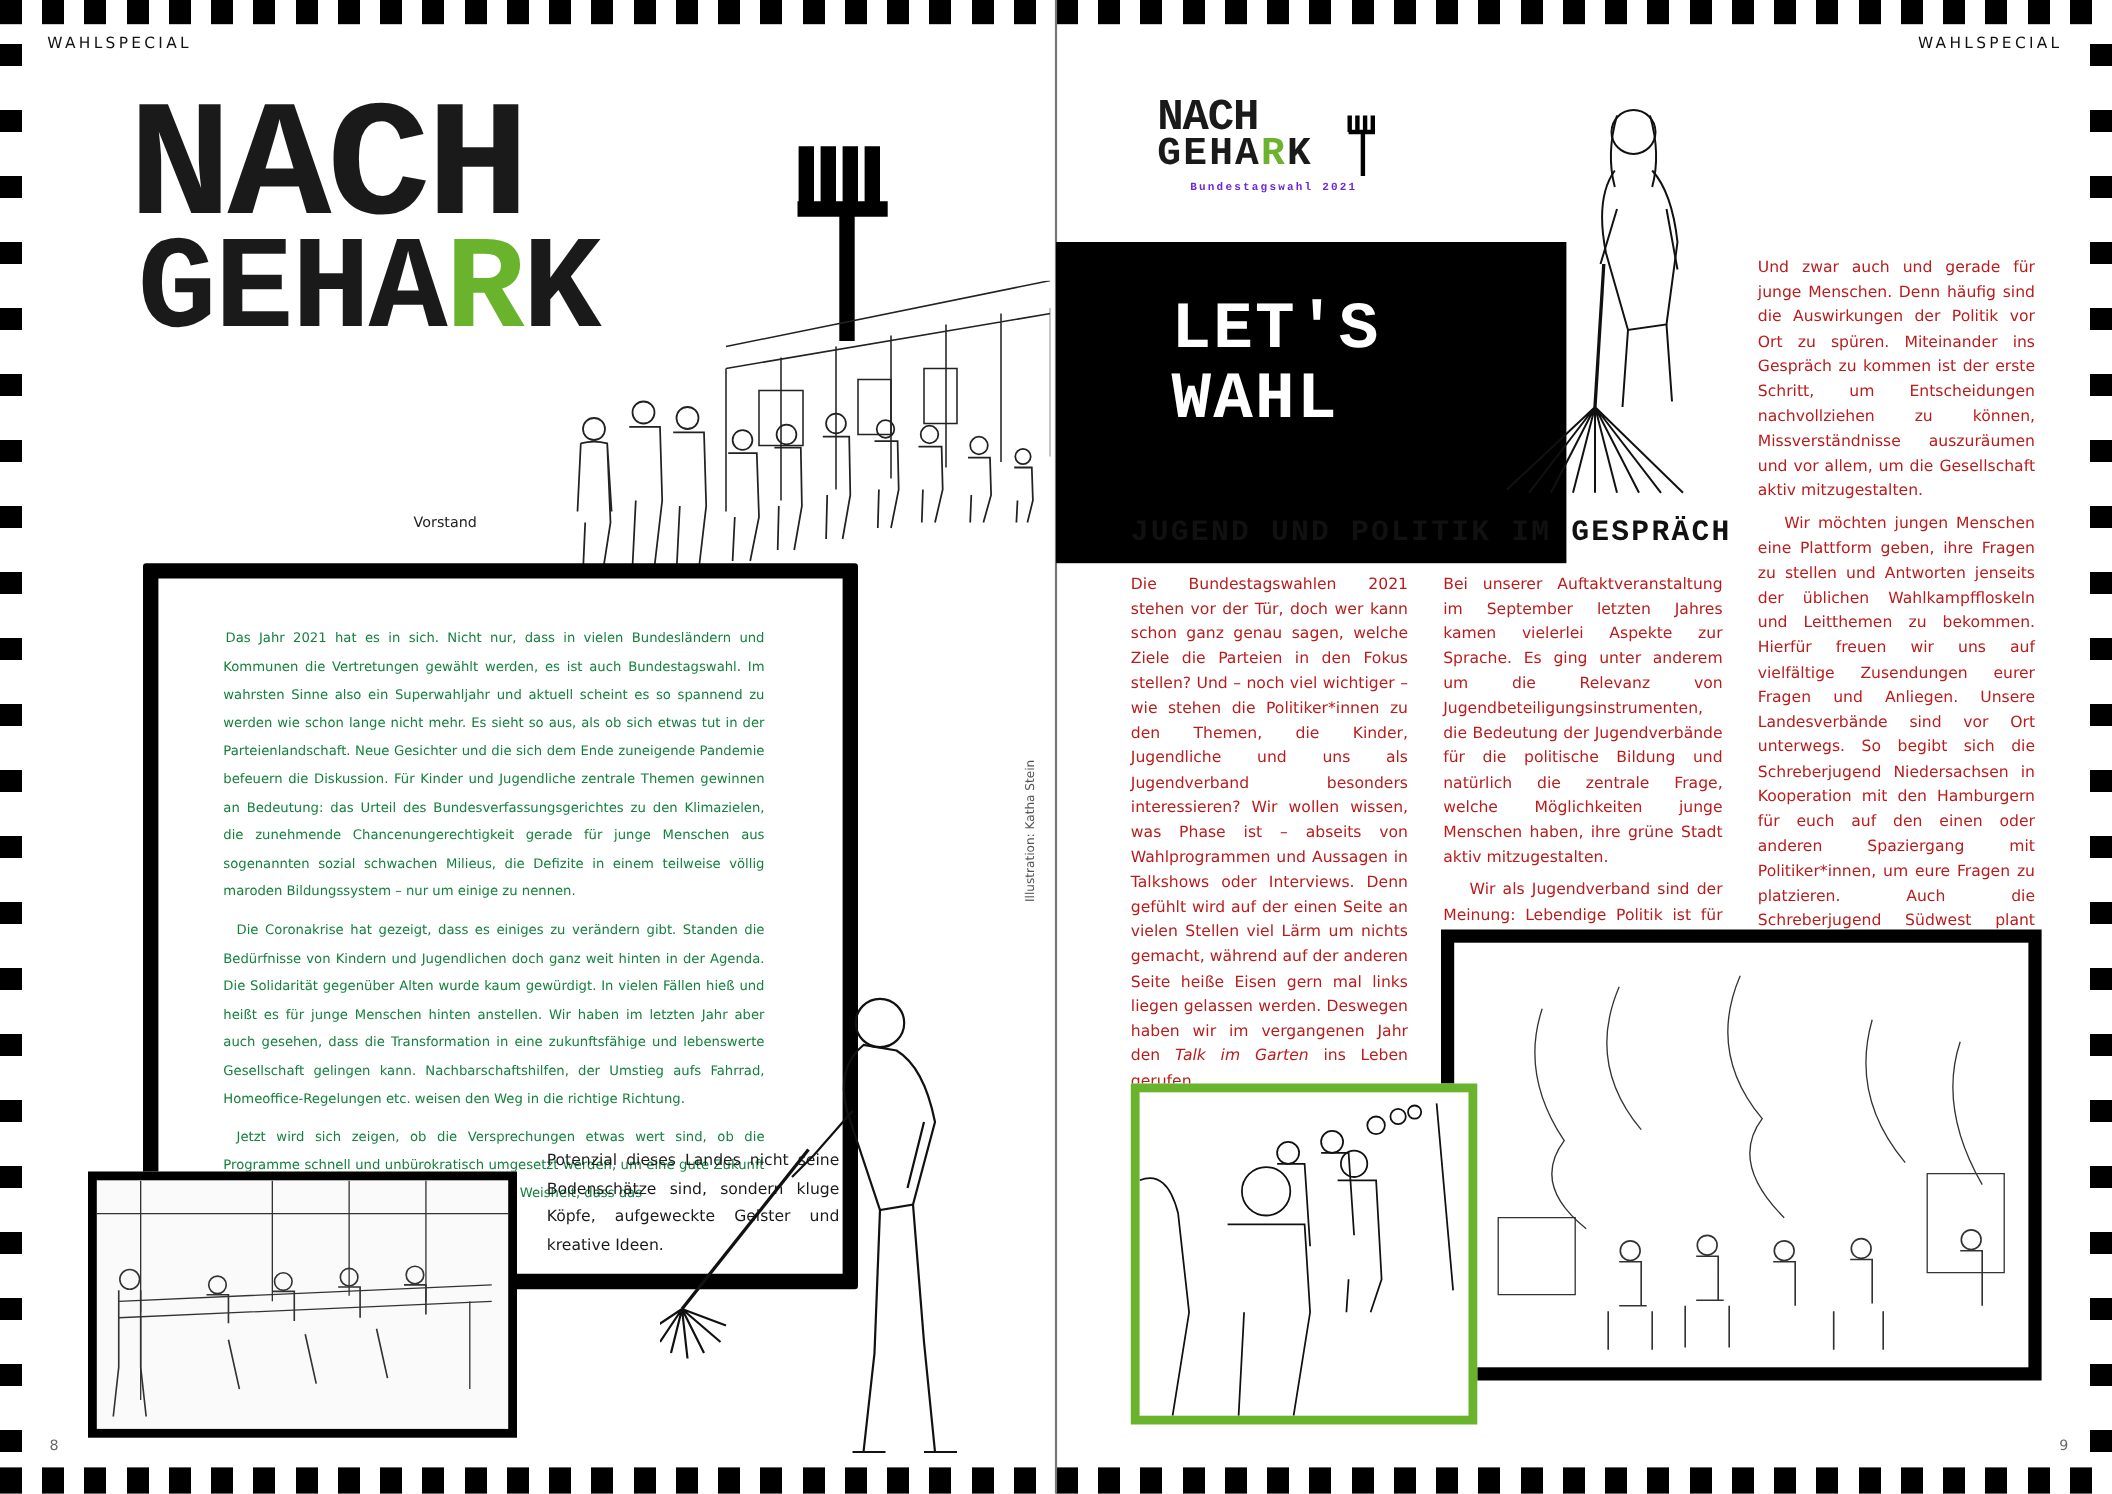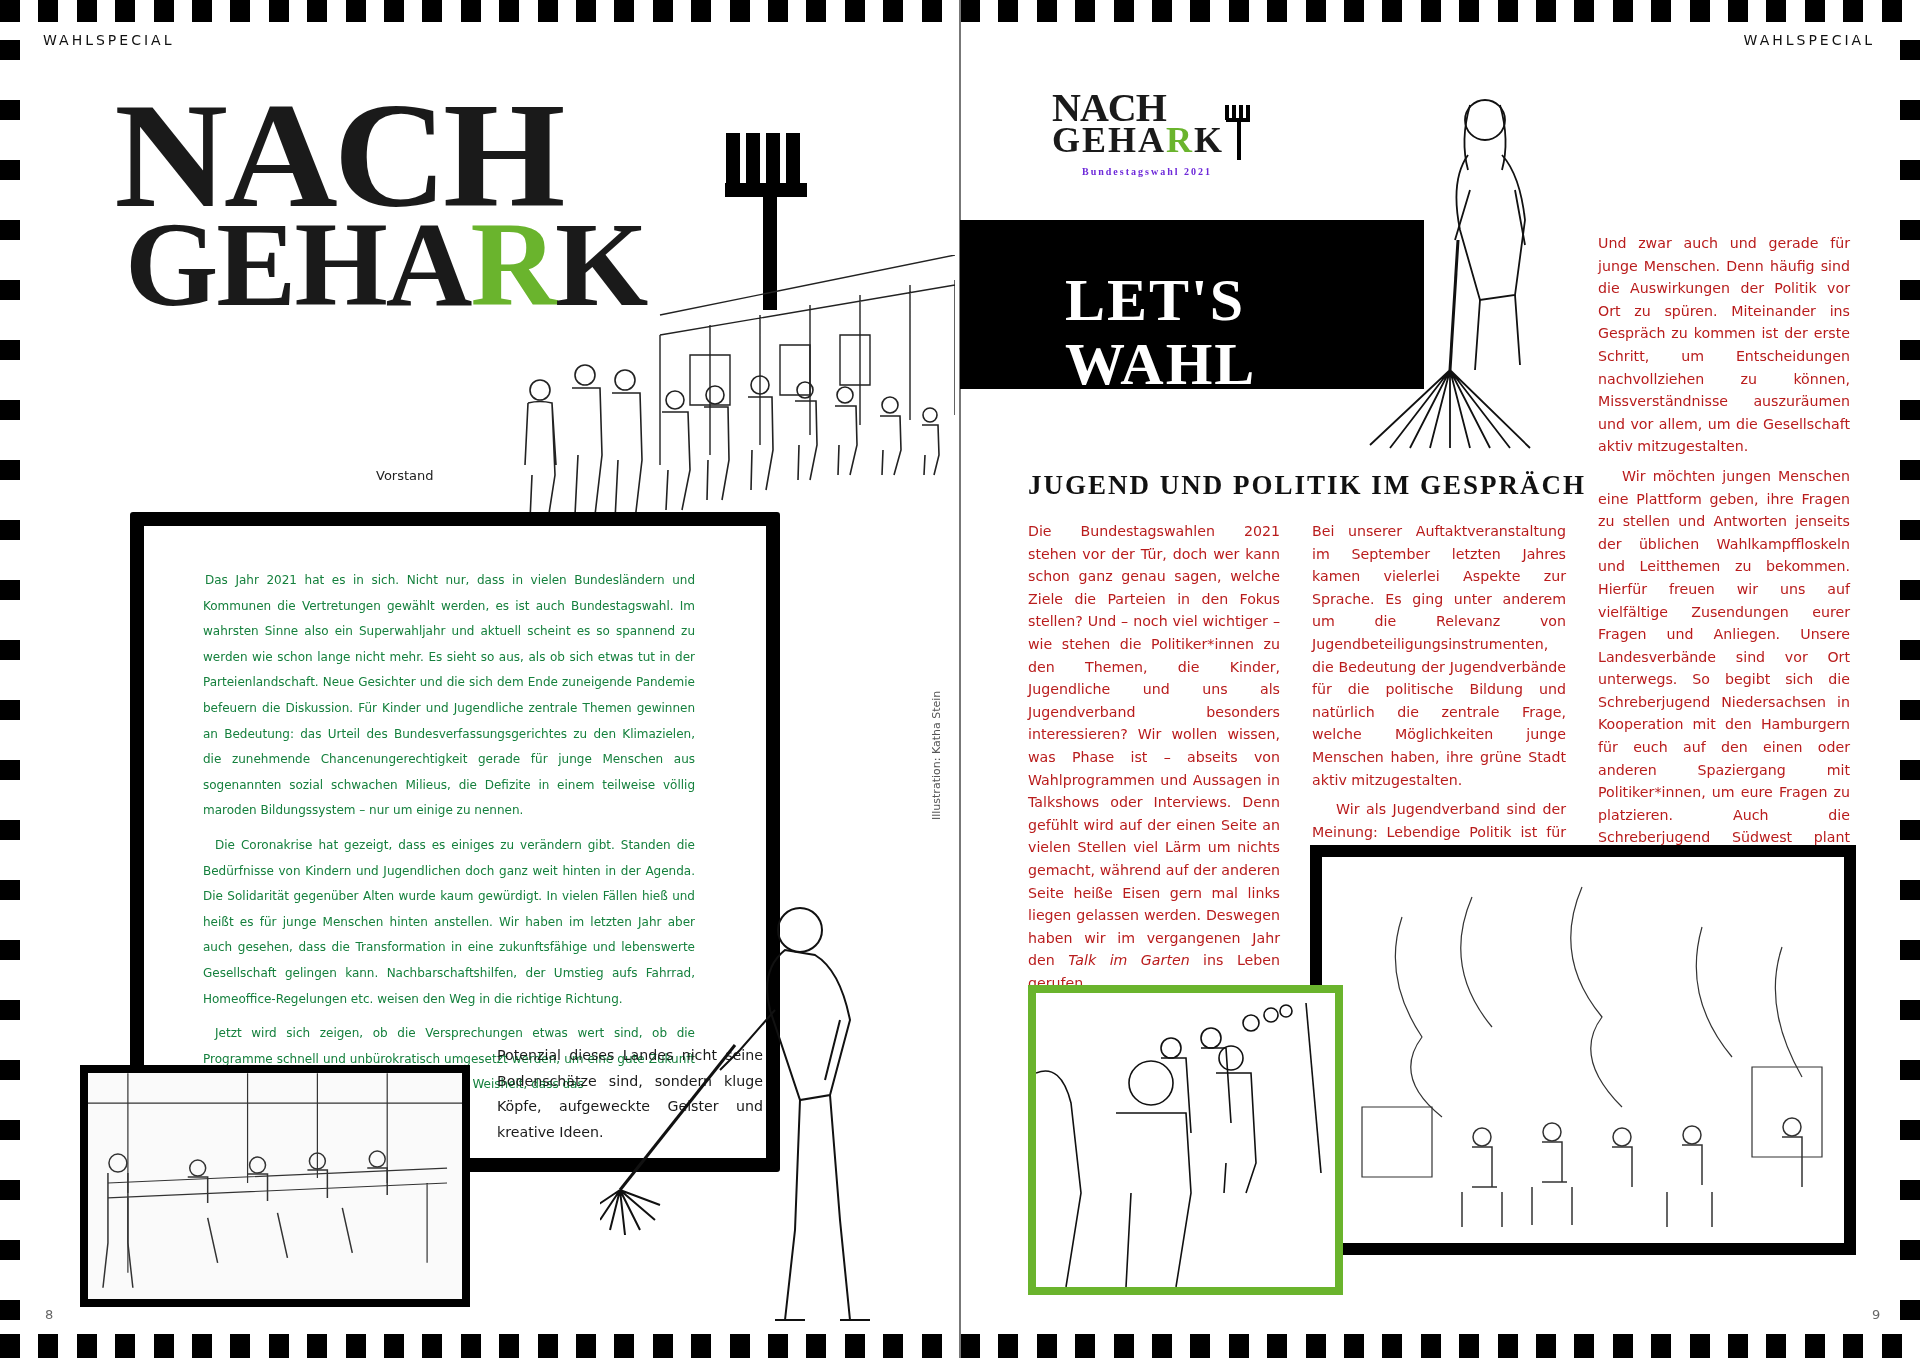--- a/index.html
+++ b/index.html
@@ -12,21 +12,21 @@
   .border-bottom{bottom:0;height:24px}
   .border-left,.border-right{position:absolute;top:0;width:20px;height:1358px;
     background:repeating-linear-gradient(180deg,transparent 0 40px,#000 40px 60px)}
   .border-left{left:0}
   .border-right{right:0}
   .gutter{position:absolute;left:959px;top:0;width:2px;height:1358px;background:#777}
   .header-label{position:absolute;top:32px;font-size:14px;letter-spacing:3px;color:#111}
   .page-num{position:absolute;top:1307px;font-size:13px;color:#666}
 
   
-  .hand{font-family:Liberation Serif, serif;font-weight:bold;letter-spacing:2px}
+  .hand{font-family:Liberation Mono, monospace;font-weight:bold;letter-spacing:2px}
   .big-logo{position:absolute;left:125px;top:80px;width:720px;height:260px}
   .big-logo .l1{position:absolute;left:0;top:0;font-size:150px;line-height:150px;font-weight:900;letter-spacing:-4px;transform:scaleX(1.05)}
   .big-logo .l2{position:absolute;left:0;top:110px;font-size:120px;line-height:150px;font-weight:900;letter-spacing:-2px}
   .green{color:#6ab42d}
   .subtitle{position:absolute;left:175px;top:365px;font-size:46px;line-height:54px;font-weight:bold;letter-spacing:3px}
   .author{position:absolute;left:376px;top:468px;font-size:13px;color:#222}
 
   
   .frame-left{position:absolute;left:130px;top:512px;width:650px;height:660px;border:14px solid #000;border-radius:3px}
   .lbody{position:absolute;left:203px;top:568px;width:492px;font-size:12px;line-height:25.6px;text-align:justify;color:#15803d}
@@ -38,21 +38,21 @@
 
   
   .sketch{position:absolute;overflow:hidden}
   .sketch svg{width:100%;height:100%}
 
   
   .small-logo{position:absolute;left:1052px;top:88px;width:220px;height:100px}
   .small-logo .l1{position:absolute;left:0;top:0;font-size:40px;line-height:40px;font-weight:900;letter-spacing:-1px}
   .small-logo .l2{position:absolute;left:0;top:32px;font-size:36px;line-height:40px;font-weight:900}
   .small-logo .cap{position:absolute;left:30px;top:78px;font-size:10px;font-weight:bold;color:#6d28d9}
-  .talk-box{position:absolute;left:960px;top:220px;width:464px;height:169px;background:#000}
+  .talk-box{position:absolute;left:960px;top:220px;width:464px;height:292px;background:#000}
   .talk-box .t{position:absolute;left:105px;top:48px;color:#fff;font-size:60px;line-height:64px;font-weight:bold;letter-spacing:2px}
   .h2{position:absolute;left:1028px;top:470px;font-size:27px;font-weight:bold;letter-spacing:2px;color:#111}
   .col{position:absolute;font-size:14.2px;line-height:22.6px;text-align:justify;color:#b91c1c}
   .col p+p{text-indent:24px;margin-top:7px}
   .c1{left:1028px;top:520px;width:252px}
   .c2{left:1312px;top:520px;width:254px}
   .c3{left:1598px;top:232px;width:252px}
   .frame-green{position:absolute;left:1028px;top:985px;width:315px;height:310px;border:8px solid #6ab42d;background:#fff}
   .frame-right{position:absolute;left:1310px;top:845px;width:546px;height:410px;border:12px solid #000;background:#fff}
   em{}

